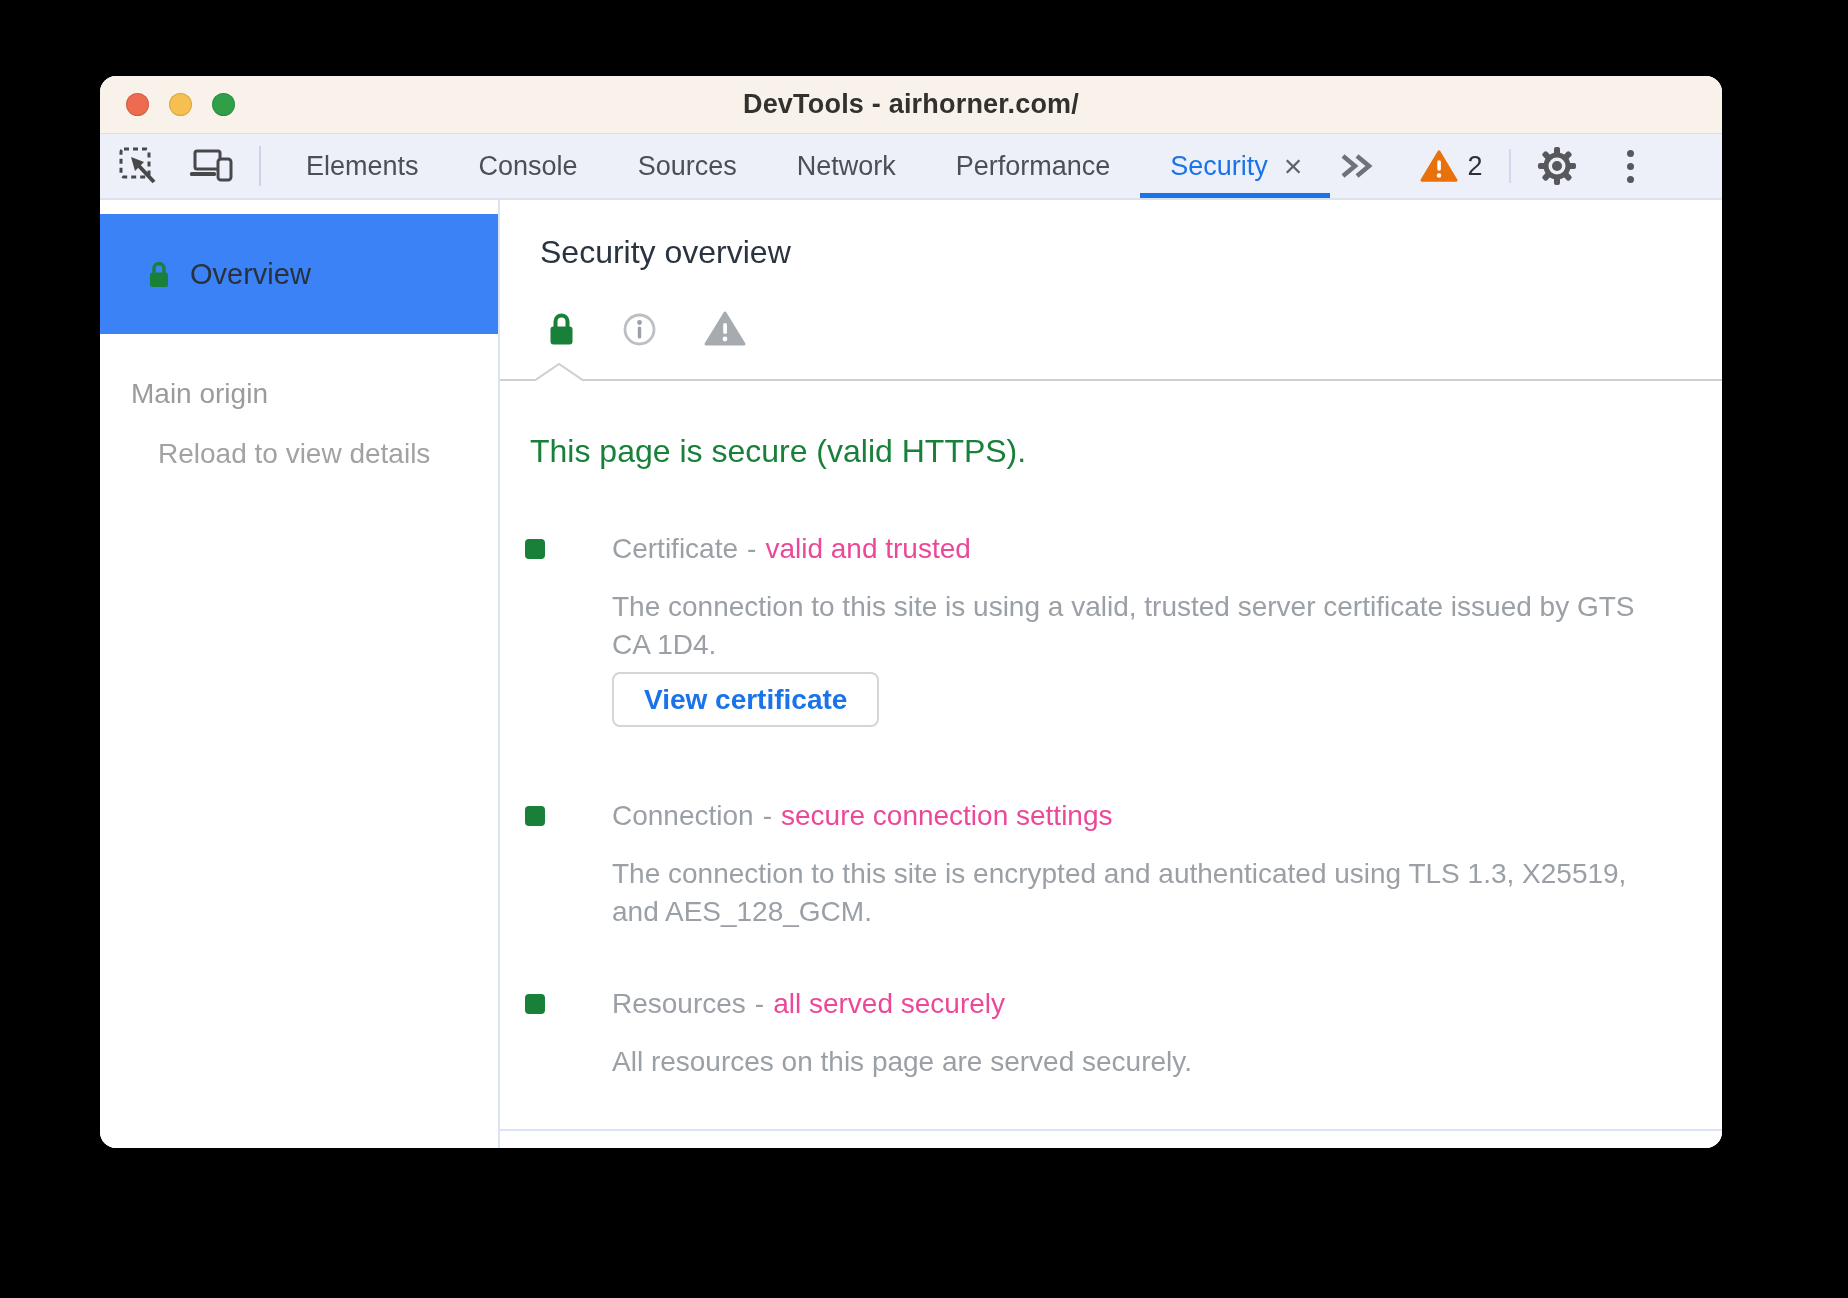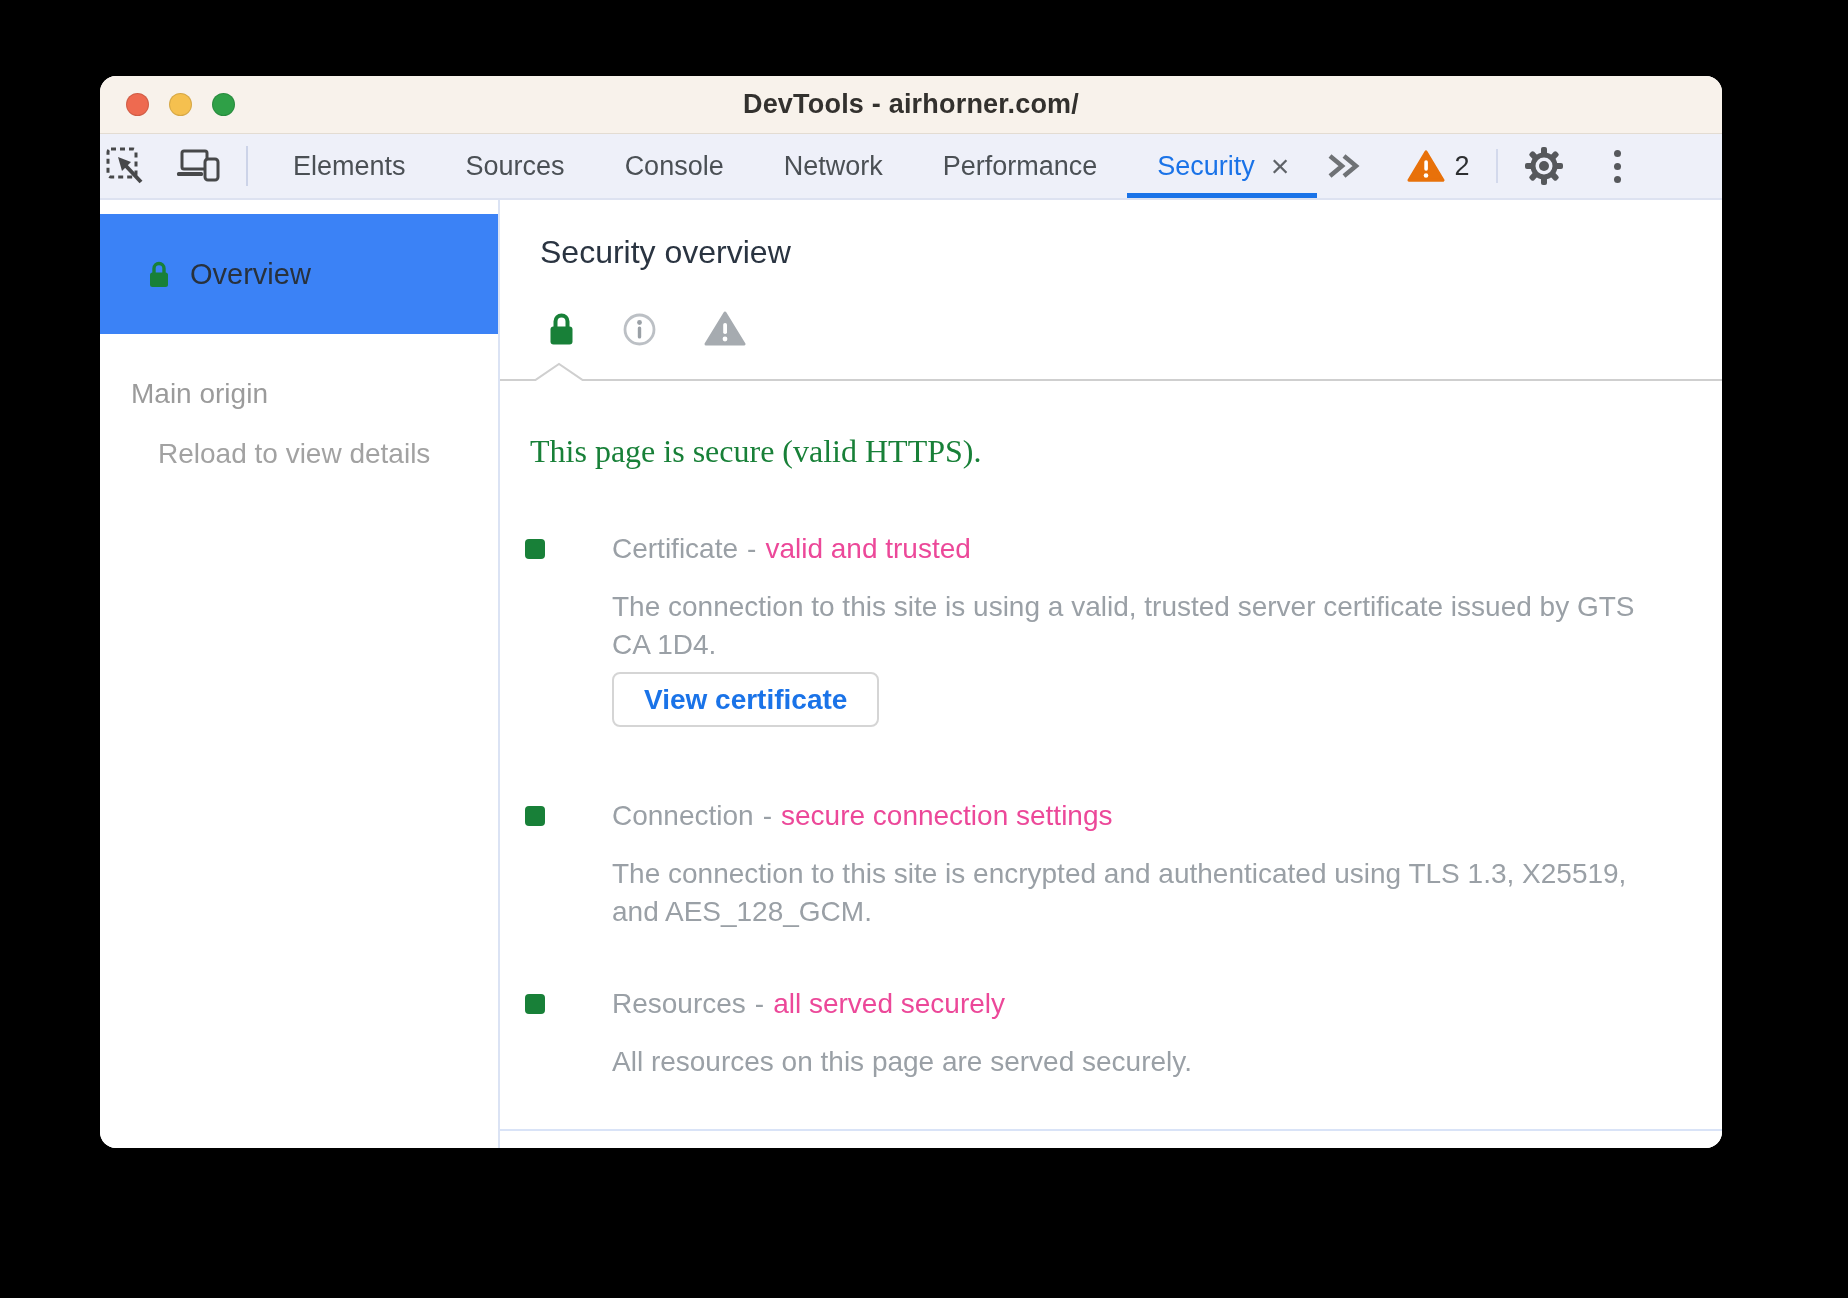--- a/index.html
+++ b/index.html
@@ -12,21 +12,21 @@
   .titlebar{position:relative;height:57px;background:#f8f2eb;border-bottom:1px solid #e3dcd2;
             display:flex;align-items:center;justify-content:center;flex:0 0 auto;}
   .lights{position:absolute;left:26px;top:0;height:100%;display:flex;align-items:center;gap:20px;}
   .light{width:21px;height:21px;border-radius:50%;border:1px solid rgba(0,0,0,.12);}
   .light.red{background:#ee6a50;}
   .light.yellow{background:#f5c04f;}
   .light.green{background:#2fa047;}
   .title-text{font-size:27px;font-weight:bold;color:#33312e;letter-spacing:.2px;}
   
   .toolbar{height:64px;background:#eef0f9;border-bottom:2px solid #dde2f1;display:flex;
-           align-items:center;padding-left:5px;flex:0 0 auto;position:relative;}
+           align-items:center;padding-left:18px;flex:0 0 auto;position:relative;}
   .tool-btn{display:flex;align-items:center;justify-content:center;}
   .vdivider{width:2px;height:40px;background:#ccd3e8;margin-left:25px;flex:0 0 auto;}
   .vdivider.small{height:34px;margin-left:26px;background:#d3d9ec;}
   .tab{position:relative;height:64px;display:flex;align-items:center;padding:0 30px;
        font-size:27px;color:#4b5055;white-space:nowrap;}
   .tab.first{margin-left:15px;}
   .tab.active{color:#1a73e8;padding-right:27px;gap:16px;}
   .tab-close{font-size:32px;color:#5f6368;line-height:1;}
   .tab-underline{position:absolute;left:0;right:0;bottom:0;height:5px;background:#1a73e8;}
   .overflow-chevrons{margin-left:8px;}
@@ -43,21 +43,21 @@
   .sb-selected-label{margin-left:20px;font-size:29px;color:#28313c;}
   .sb-item{font-size:28px;color:#9b9b9b;}
   .sb-item.origin{margin:44px 0 0 31px;}
   .sb-item.reload{margin:28px 0 0 58px;color:#a2a2a2;}
   .mainpanel{position:relative;flex:1;background:#fff;min-width:0;}
   .panel-title{margin:34px 0 0 40px;font-size:32px;color:#2a3441;}
   .vis-icons{display:flex;align-items:flex-end;gap:47px;margin:40px 0 0 48px;height:36px;}
   .vis-divider{position:relative;margin-top:32px;border-bottom:2px solid #cfcfcf;height:0;}
   .notch{position:absolute;left:34px;bottom:-2px;}
   .scrollarea{padding:0 40px 0 25px;}
-  .headline{margin:52px 0 15px 5px;font-size:32px;color:#188038;font-family:Liberation Serif, serif;}
+  .headline{margin:52px 0 15px 5px;font-size:32px;color:#188038;}
   .section{position:relative;padding-left:87px;}
   .section.cert{margin-top:62px;}
   .section.conn{margin-top:72px;}
   .section.res{margin-top:56px;}
   .bullet{position:absolute;left:0;top:7px;width:20px;height:20px;border-radius:4px;background:#188038;}
   .sec-title{font-size:28px;line-height:34px;}
   .sec-label{color:#9aa0a6;}
   .sec-dash{color:#9aa0a6;margin:0 9px;}
   .sec-status{color:#ec4899;}
   .sec-desc{margin-top:22px;font-size:28px;line-height:38px;color:#9aa0a6;max-width:1035px;}
@@ -92,22 +92,22 @@
       <div class="tool-btn" style="margin-left:28px;">
         <svg width="46" height="36" viewBox="0 0 46 36">
           <rect x="7" y="3" width="25" height="18" rx="2" fill="none" stroke="#47484a" stroke-width="3"></rect>
           <rect x="2" y="24" width="26" height="4" rx="1.5" fill="#47484a"></rect>
           <rect x="30" y="11" width="13" height="21" rx="3" fill="#eef0f9" stroke="#47484a" stroke-width="3"></rect>
         </svg>
       </div>
       <div class="vdivider"></div>
 
       <div class="tab first">Elements</div>
+      <div class="tab">Console</div>
       <div class="tab">Sources</div>
-      <div class="tab">Console</div>
       <div class="tab">Network</div>
       <div class="tab">Performance</div>
       <div class="tab active">
         <span>Security</span>
         <span class="tab-close">×</span>
         <div class="tab-underline"></div>
       </div>
 
       <div class="tool-btn overflow-chevrons">
         <svg width="36" height="28" viewBox="0 0 36 28">

